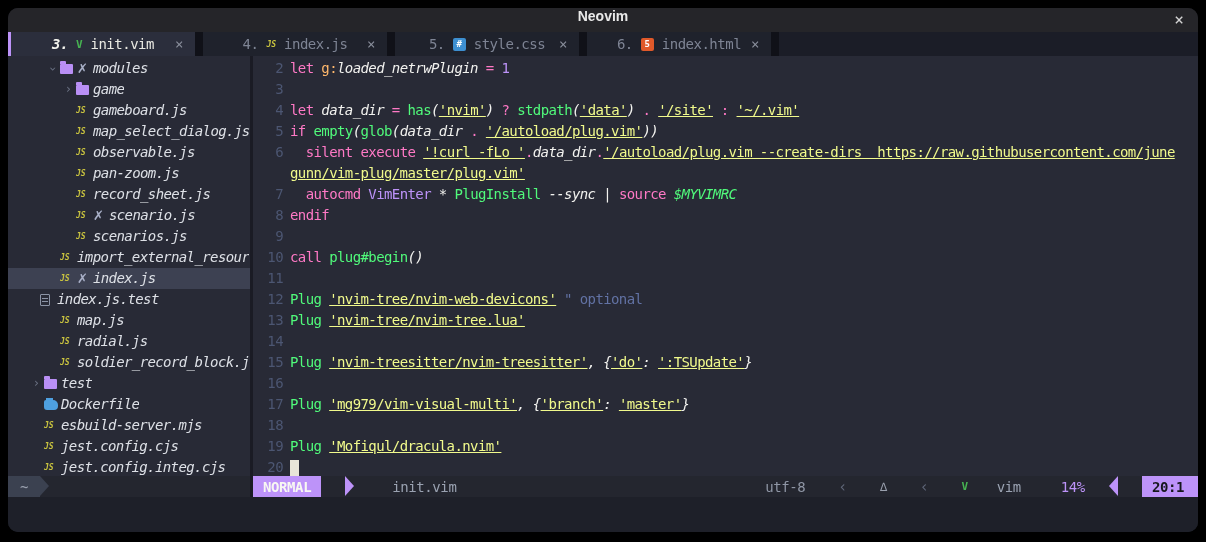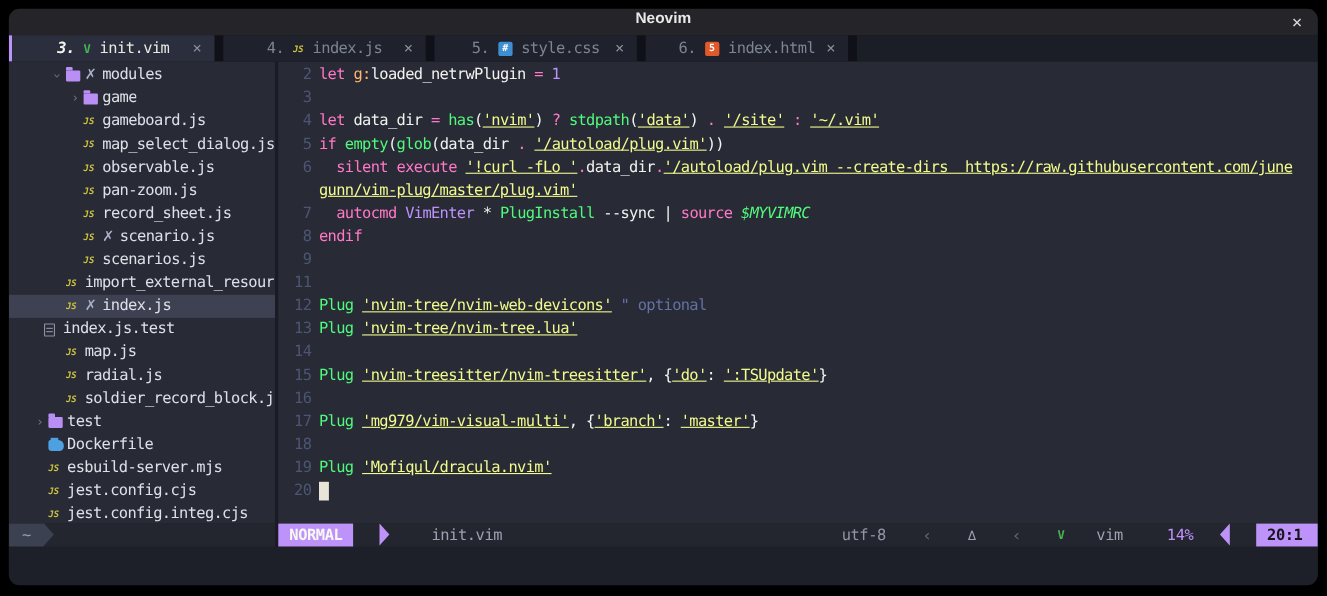--- a/index.html
+++ b/index.html
@@ -51,29 +51,29 @@
   .tree{width:242px;flex:none;background:var(--bg);overflow:hidden;padding-top:2px;}
   .pane-sep{width:3px;flex:none;background:var(--sep);}
   .editor{flex:1;background:var(--bg);overflow:hidden;padding-top:2px;}
   .tree-row{height:21px;line-height:21px;display:flex;align-items:center;font-size:14px;
     letter-spacing:-0.6px;color:#dde0e6;white-space:nowrap;overflow:hidden;}
   .tree-row.selected{background:var(--selection);}
   .expander{width:16px;flex:none;text-align:center;color:#6b7284;font-size:12px;display:inline-block;}
   .expander.open{transform:rotate(90deg);}
   .tree-icon{width:17px;flex:none;display:inline-flex;justify-content:flex-start;align-items:center;}
   .git-x{color:var(--gitx);font-family:"DejaVu Sans",sans-serif;font-size:13px;margin-right:5px;letter-spacing:0;}
-  .tree-label{overflow:hidden;white-space:nowrap;}
+  .tree-label{overflow:hidden;white-space:nowrap;font-style:italic;}
   
   .code-row{height:21px;line-height:21px;display:flex;font-size:14px;letter-spacing:-0.6px;
     white-space:pre;overflow:hidden;}
   .lnum{width:30px;flex:none;text-align:right;color:var(--gutter);}
   .ctext{margin-left:7px;flex:1;overflow:hidden;}
   .c-kw{color:var(--pink);} .c-fn{color:var(--green);} .c-str{color:var(--yellow);text-decoration:underline;}
   .c-num{color:var(--purple);} .c-orange{color:var(--orange);} .c-purple{color:var(--purple);}
-  .c-env{color:var(--green);font-style:italic;margin-top:43px;} .c-com{color:var(--comment);} .c-fg{color:var(--fg);}
+  .c-env{color:var(--green);font-style:italic;margin-top:43px;} .c-com{color:var(--comment);} .c-fg{color:var(--fg);font-style:italic;}
   .cursor{display:inline-block;width:9px;height:17px;background:var(--cursor);vertical-align:middle;}
   
   .statusbar{height:21px;flex:none;display:flex;background:var(--status-bg);font-size:14px;
     letter-spacing:-0.4px;}
   .status-tree{width:242px;flex:none;display:flex;align-items:stretch;background:var(--status-bg);}
   .seg-tilde{background:var(--tilde-seg);color:#9aa0ae;padding:0 12px;display:flex;align-items:center;}
   .arrow{width:0;height:0;border-top:10.5px solid transparent;border-bottom:10.5px solid transparent;}
   .tilde-arrow{border-left:9px solid var(--tilde-seg);}
   .status-sep{width:3px;flex:none;background:var(--sep);}
   .status-main{flex:1;display:flex;align-items:stretch;background:var(--status-bg);gap:24px;}
@@ -285,20 +285,21 @@
     <div class="editor" id="code">
         <div class="code-row"><span class="lnum">2</span><span class="ctext"><span class="c-kw">let</span><span class="c-fg"> </span><span class="c-orange">g:</span><span class="c-fg">loaded_netrwPlugin </span><span class="c-kw">=</span><span class="c-fg"> </span><span class="c-num">1</span></span></div>
         <div class="code-row"><span class="lnum">3</span><span class="ctext"></span></div>
         <div class="code-row"><span class="lnum">4</span><span class="ctext"><span class="c-kw">let</span><span class="c-fg"> data_dir </span><span class="c-kw">=</span><span class="c-fg"> </span><span class="c-fn">has</span><span class="c-fg">(</span><span class="c-str">'nvim'</span><span class="c-fg">) </span><span class="c-kw">?</span><span class="c-fg"> </span><span class="c-fn">stdpath</span><span class="c-fg">(</span><span class="c-str">'data'</span><span class="c-fg">) </span><span class="c-kw">.</span><span class="c-fg"> </span><span class="c-str">'/site'</span><span class="c-fg"> </span><span class="c-kw">:</span><span class="c-fg"> </span><span class="c-str">'~/.vim'</span></span></div>
         <div class="code-row"><span class="lnum">5</span><span class="ctext"><span class="c-kw">if</span><span class="c-fg"> </span><span class="c-fn">empty</span><span class="c-fg">(</span><span class="c-fn">glob</span><span class="c-fg">(</span><span class="c-fg">data_dir </span><span class="c-kw">.</span><span class="c-fg"> </span><span class="c-str">'/autoload/plug.vim'</span><span class="c-fg">))</span></span></div>
         <div class="code-row"><span class="lnum">6</span><span class="ctext"><span class="c-fg">  </span><span class="c-kw">silent</span><span class="c-fg"> </span><span class="c-kw">execute</span><span class="c-fg"> </span><span class="c-str">'!curl -fLo '</span><span class="c-kw">.</span><span class="c-fg">data_dir</span><span class="c-kw">.</span><span class="c-str">'/autoload/plug.vim --create-dirs  https://raw.githubusercontent.com/june</span></span></div>
         <div class="code-row"><span class="lnum"></span><span class="ctext"><span class="c-str">gunn/vim-plug/master/plug.vim'</span></span></div>
         <div class="code-row"><span class="lnum">7</span><span class="ctext"><span class="c-fg">  </span><span class="c-kw">autocmd</span><span class="c-fg"> </span><span class="c-purple">VimEnter</span><span class="c-fg"> * </span><span class="c-fn">PlugInstall</span><span class="c-fg"> --sync | </span><span class="c-kw">source</span><span class="c-fg"> </span><span class="c-env">$MYVIMRC</span></span></div>
         <div class="code-row"><span class="lnum">8</span><span class="ctext"><span class="c-kw">endif</span></span></div>
         <div class="code-row"><span class="lnum">9</span><span class="ctext"></span></div>
+        <div class="code-row"><span class="lnum">10</span><span class="ctext"><span class="c-kw">call</span><span class="c-fg"> </span><span class="c-fn">plug#begin</span><span class="c-fg">()</span></span></div>
         <div class="code-row"><span class="lnum">11</span><span class="ctext"></span></div>
         <div class="code-row"><span class="lnum">12</span><span class="ctext"><span class="c-fn">Plug</span><span class="c-fg"> </span><span class="c-str">'nvim-tree/nvim-web-devicons'</span><span class="c-fg"> </span><span class="c-com">" optional</span></span></div>
         <div class="code-row"><span class="lnum">13</span><span class="ctext"><span class="c-fn">Plug</span><span class="c-fg"> </span><span class="c-str">'nvim-tree/nvim-tree.lua'</span></span></div>
         <div class="code-row"><span class="lnum">14</span><span class="ctext"></span></div>
         <div class="code-row"><span class="lnum">15</span><span class="ctext"><span class="c-fn">Plug</span><span class="c-fg"> </span><span class="c-str">'nvim-treesitter/nvim-treesitter'</span><span class="c-fg">, {</span><span class="c-str">'do'</span><span class="c-fg">: </span><span class="c-str">':TSUpdate'</span><span class="c-fg">}</span></span></div>
         <div class="code-row"><span class="lnum">16</span><span class="ctext"></span></div>
         <div class="code-row"><span class="lnum">17</span><span class="ctext"><span class="c-fn">Plug</span><span class="c-fg"> </span><span class="c-str">'mg979/vim-visual-multi'</span><span class="c-fg">, {</span><span class="c-str">'branch'</span><span class="c-fg">: </span><span class="c-str">'master'</span><span class="c-fg">}</span></span></div>
         <div class="code-row"><span class="lnum">18</span><span class="ctext"></span></div>
         <div class="code-row"><span class="lnum">19</span><span class="ctext"><span class="c-fn">Plug</span><span class="c-fg"> </span><span class="c-str">'Mofiqul/dracula.nvim'</span></span></div>
         <div class="code-row"><span class="lnum">20</span><span class="ctext"><span class="cursor"></span></span></div>

